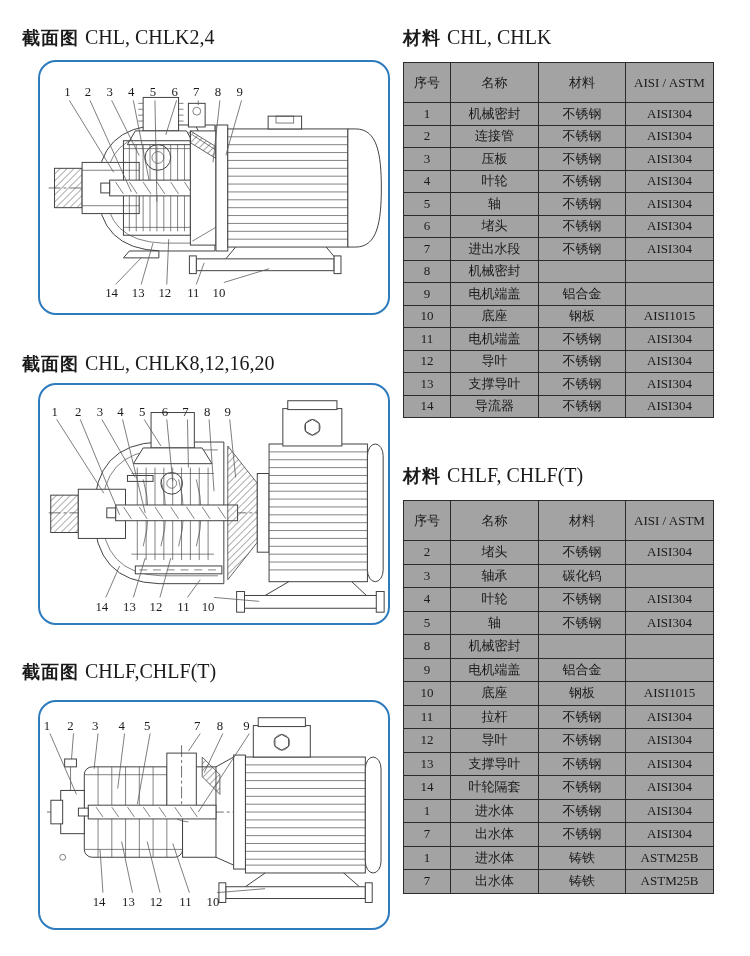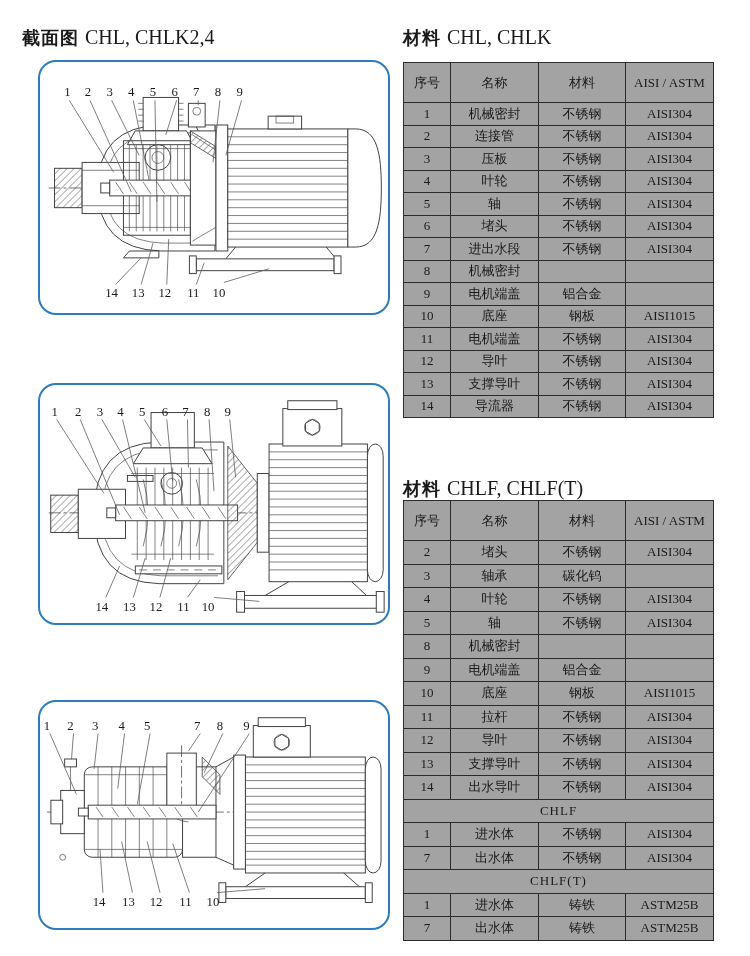--- a/index.html
+++ b/index.html
@@ -114,20 +114,23 @@
       <g>
           <text x="72" y="239" class="num">14</text>
           <text x="99" y="239" class="num">13</text>
           <text x="126" y="239" class="num">12</text>
           <text x="155" y="239" class="num">11</text>
           <text x="181" y="239" class="num">10</text>
         </g>
     </svg>
   </div>
 
+  <div class="sec-title" style="left:22px; top:352px;">
+    <span class="zh">截面图</span><span class="code">CHL, CHLK8,12,16,20</span>
+  </div>
 
   <div class="dbox" style="left:38px; top:383px; width:352px; height:242px;">
     <svg viewBox="0 0 352 242">
       <defs>
         <pattern id="hB" width="5" height="5" patternUnits="userSpaceOnUse" patternTransform="rotate(45)">
           <line x1="0" y1="0" x2="0" y2="5" stroke="#555" stroke-width="1"></line>
         </pattern>
       </defs>
       <line class="cl" x1="8" y1="130" x2="346" y2="130"></line>
 
@@ -188,20 +191,23 @@
       <g>
           <text x="62" y="230" class="num">14</text>
           <text x="90" y="230" class="num">13</text>
           <text x="117" y="230" class="num">12</text>
           <text x="145" y="230" class="num">11</text>
           <text x="170" y="230" class="num">10</text>
         </g>
     </svg>
   </div>
 
+  <div class="sec-title" style="left:22px; top:660px;">
+    <span class="zh">截面图</span><span class="code">CHLF,CHLF(T)</span>
+  </div>
 
   <div class="dbox" style="left:38px; top:700px; width:352px; height:230px;">
     <svg viewBox="0 0 352 230">
       <defs>
         <pattern id="hC" width="5" height="5" patternUnits="userSpaceOnUse" patternTransform="rotate(45)">
           <line x1="0" y1="0" x2="0" y2="5" stroke="#555" stroke-width="1"></line>
         </pattern>
       </defs>
       <line class="cl" x1="6" y1="112" x2="346" y2="112"></line>
 
@@ -365,21 +371,21 @@
         </tr>
         <tr>
           <td>14</td>
           <td>导流器</td>
           <td>不锈钢</td>
           <td>AISI304</td>
         </tr>
       </tbody>
   </table>
 
-  <div class="sec-title" style="left:403px; top:464px;margin-top:13px;">
+  <div class="sec-title" style="left:403px; top:464px;">
     <span class="zh">材料</span><span class="code">CHLF, CHLF(T)</span>
   </div>
 
   <table class="mat t2" style="left:403px; top:500px; width:310px;">
     <colgroup>
         <col style="width:47px">
         <col style="width:88px">
         <col style="width:87px">
         <col style="width:88px">
       </colgroup>
@@ -447,41 +453,35 @@
           <td>AISI304</td>
         </tr>
         <tr>
           <td>13</td>
           <td>支撑导叶</td>
           <td>不锈钢</td>
           <td>AISI304</td>
         </tr>
         <tr>
           <td>14</td>
-          <td>出水导叶</td>
-          <td>不锈钢</td>
-          <td>AISI304</td>
-        </tr>
-        <tr>
-          <td colspan="4" class="section-cell">CHLF</td>
+          <td>叶轮隔套</td>
+          <td>不锈钢</td>
+          <td>AISI304</td>
         </tr>
         <tr>
           <td>1</td>
           <td>进水体</td>
           <td>不锈钢</td>
           <td>AISI304</td>
         </tr>
         <tr>
           <td>7</td>
           <td>出水体</td>
           <td>不锈钢</td>
           <td>AISI304</td>
-        </tr>
-        <tr>
-          <td colspan="4" class="section-cell">CHLF(T)</td>
         </tr>
         <tr>
           <td>1</td>
           <td>进水体</td>
           <td>铸铁</td>
           <td>ASTM25B</td>
         </tr>
         <tr>
           <td>7</td>
           <td>出水体</td>

